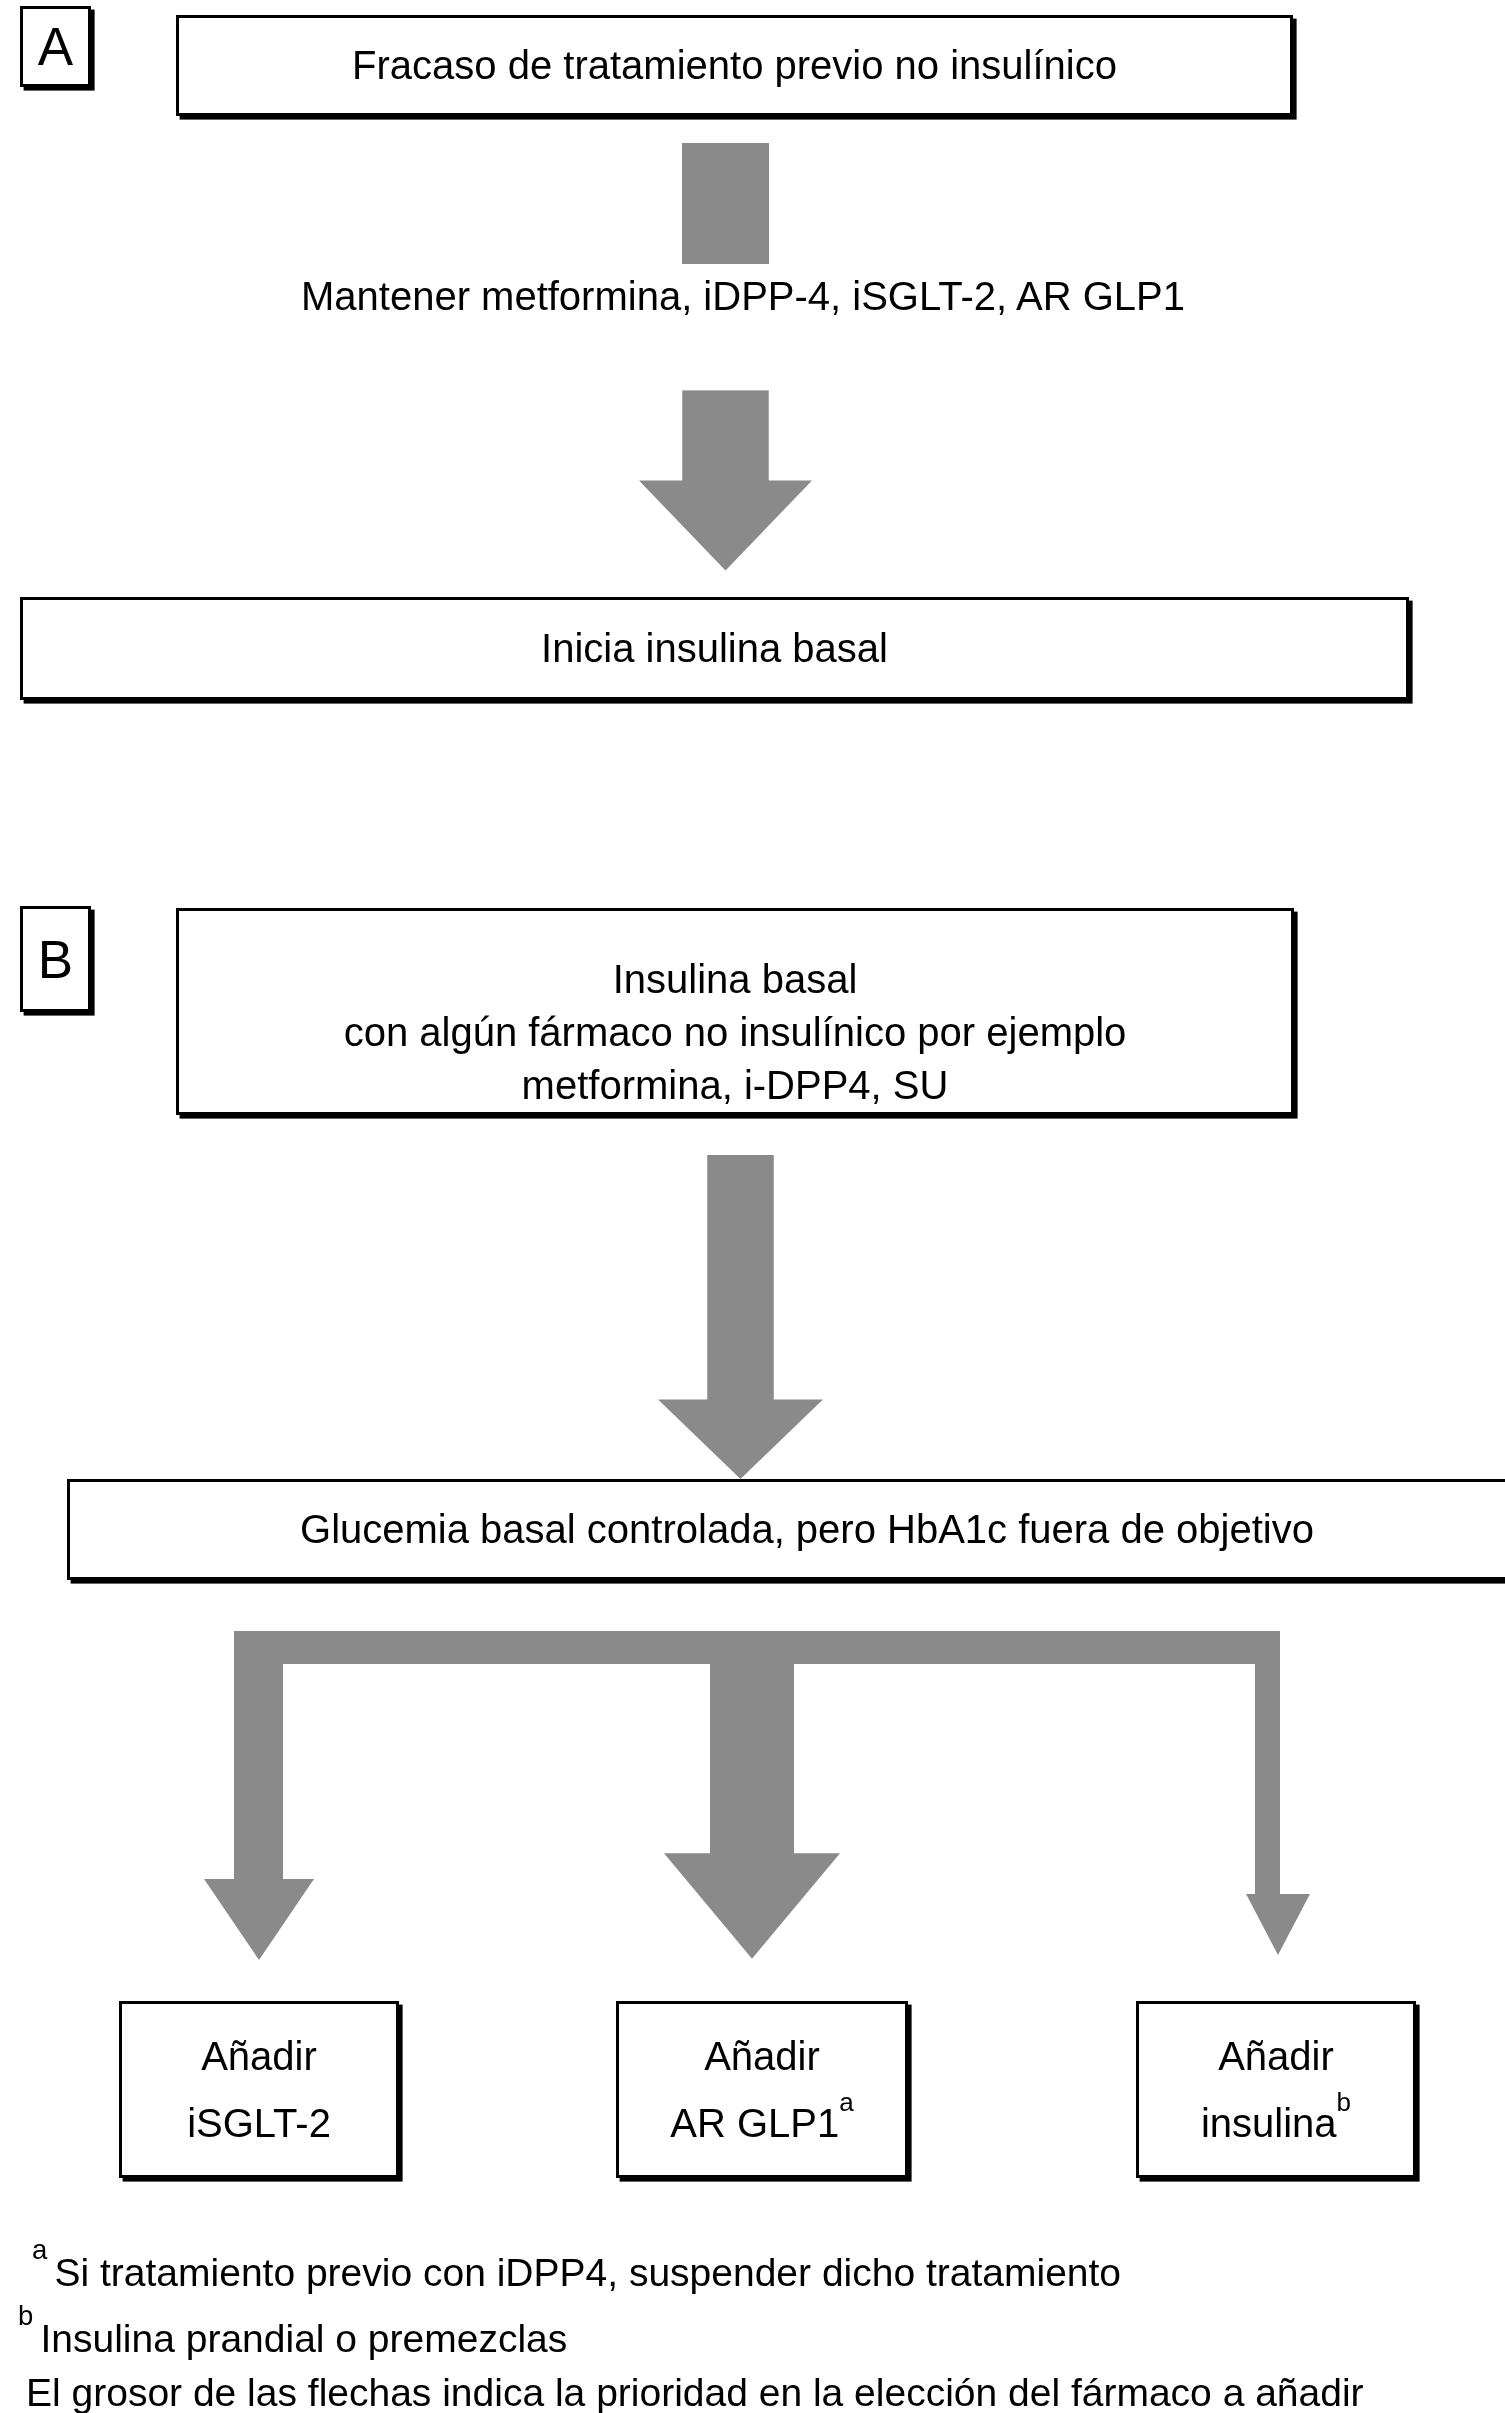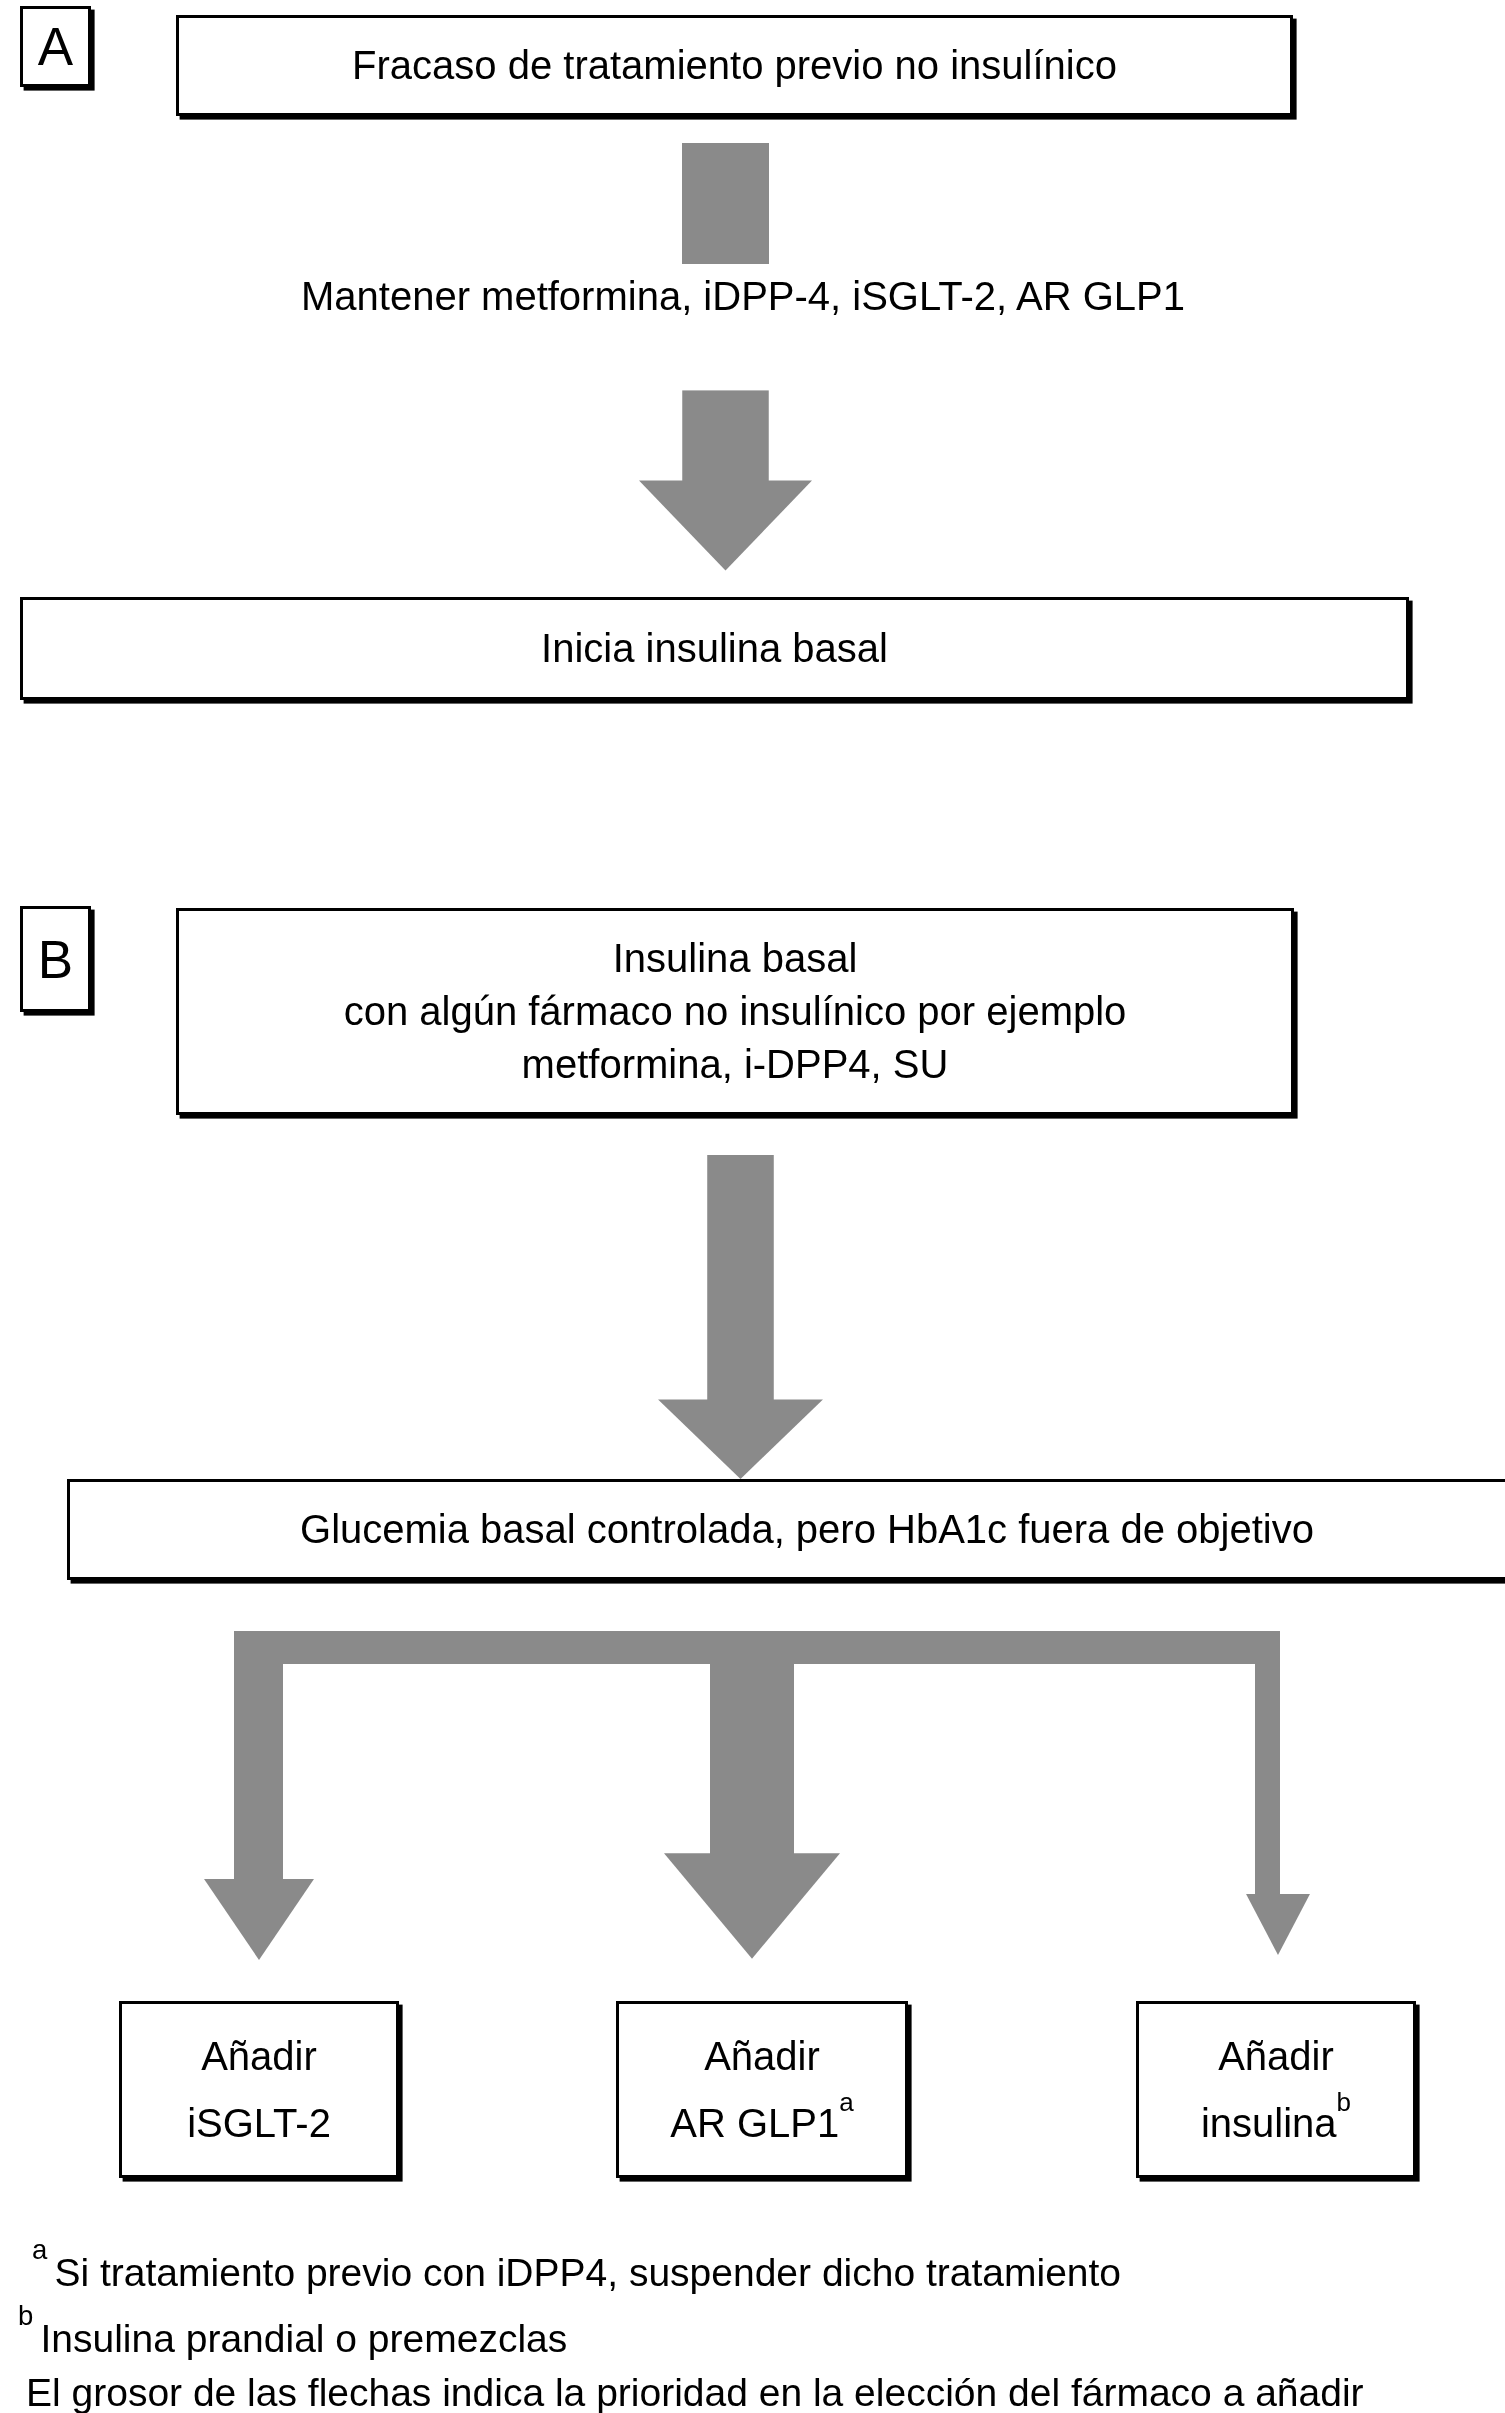--- a/index.html
+++ b/index.html
@@ -92,21 +92,21 @@
   </svg>
 
   <div class="box" style="left:20px; top:597px; width:1389px; height:103px;">
     <span>Inicia insulina basal</span>
   </div>
 
   <div class="box label-box" style="left:20px; top:906px; width:71px; height:106px;">
     <span>B</span>
   </div>
 
-  <div class="box" style="left:176px; top:908px; width:1118px; height:207px;">
+  <div class="box" style="left:176px; top:908px; width:1118px; height:207px;justify-content:flex-end;">
     <div>Insulina basal</div>
     <div>con algún fármaco no insulínico por ejemplo</div>
     <div>metformina, i-DPP4, SU</div>
   </div>
 
   <svg class="arrow-svg" style="left:658px; top:1155px;" width="165" height="324" viewBox="0 0 228 448">
     <rect x="68" y="0" width="92" height="339" fill="#8A8A8A"></rect>
     <polygon points="0,338 228,338 114,448" fill="#8A8A8A"></polygon>
   </svg>
 

